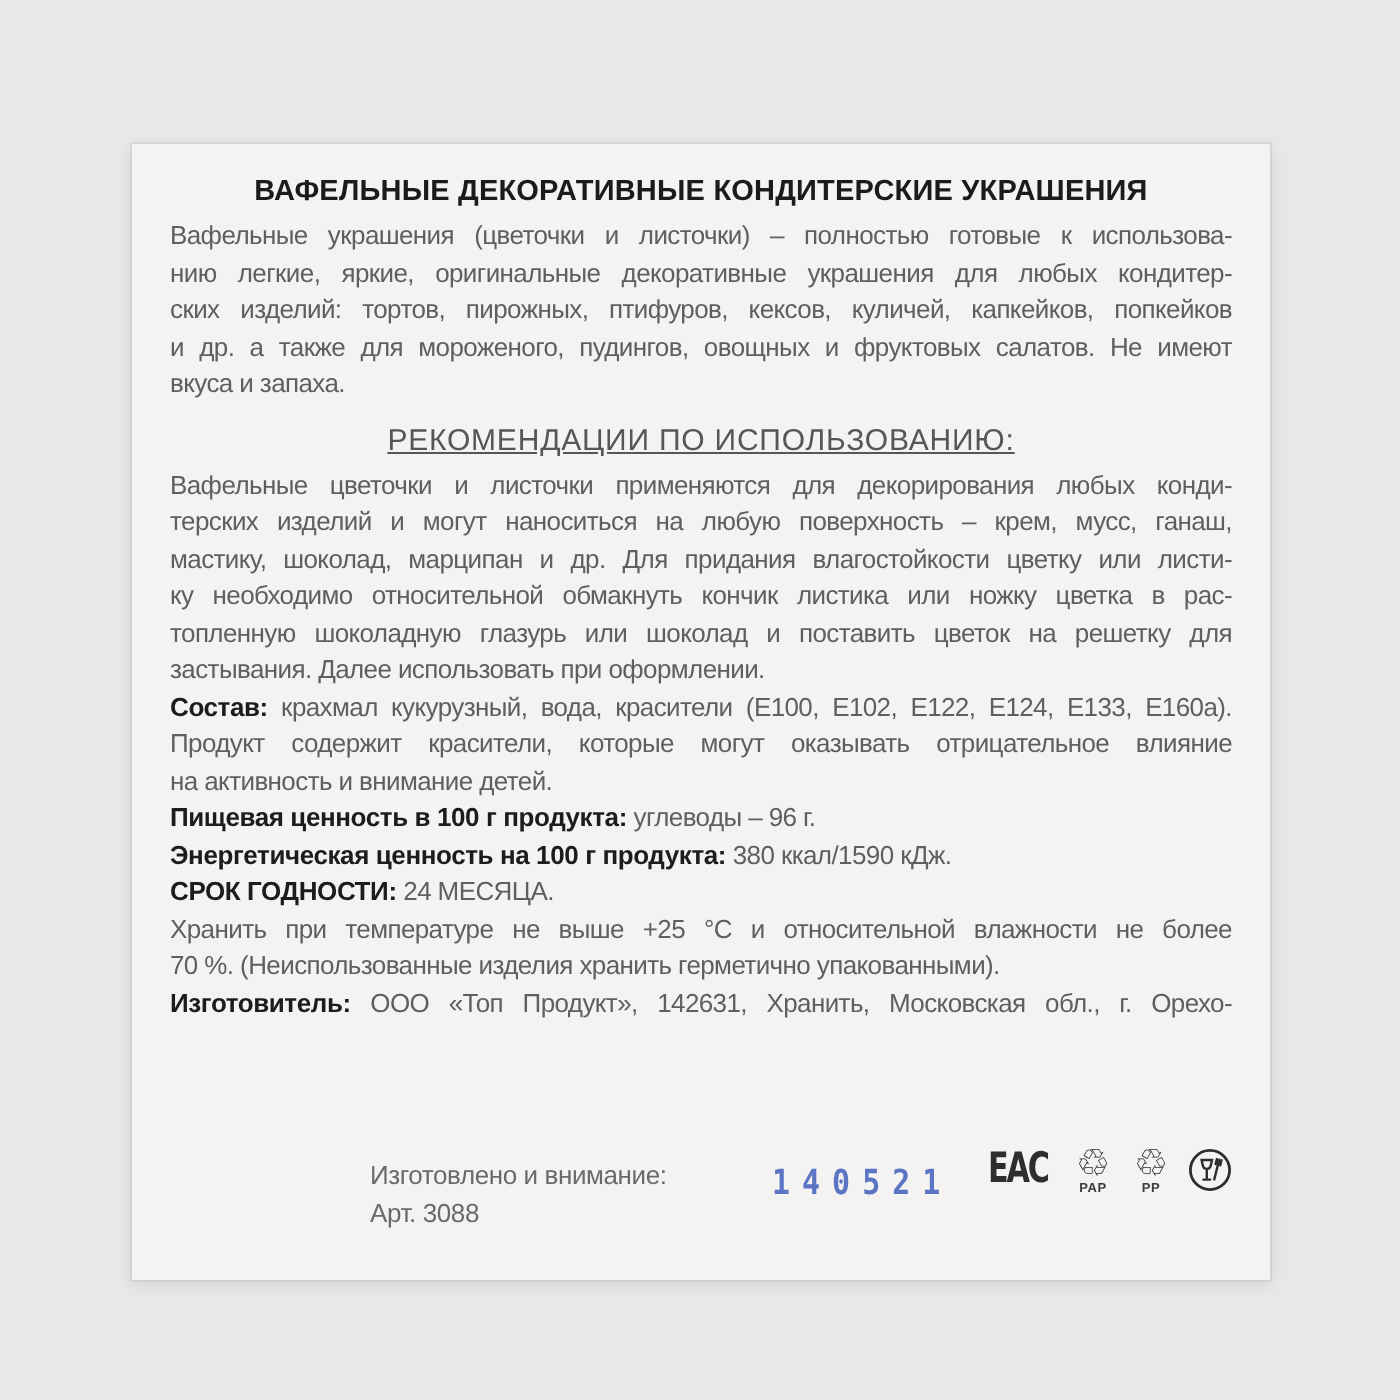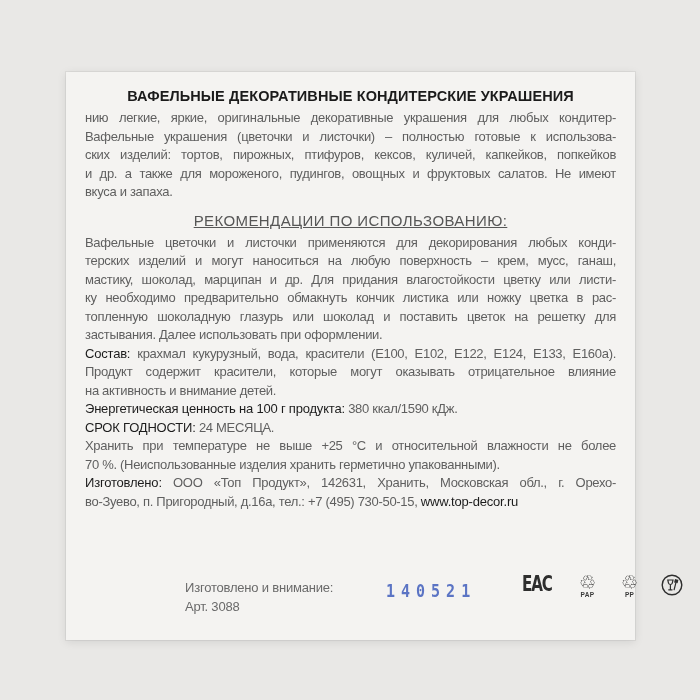--- a/index.html
+++ b/index.html
@@ -35,21 +35,21 @@
   .line {
     height: 18.5px;
     line-height: 18.5px;
     font-size: 13px;
     letter-spacing: -0.3px;
     color: #5f5f5f;
     overflow: hidden;
   }
   .jl { text-align: justify; text-align-last: justify; }
   .ll { text-align: left; }
-  .line b { color: #1c1c1c; font-weight: normal; letter-spacing: -0.2px; }
+  .line b { color: #1c1c1c; font-weight: bold; letter-spacing: -0.2px; }
   .section-heading {
     text-align: center;
     font-size: 15px;
     line-height: 18px;
     color: #565656;
     letter-spacing: 0.4px;
     margin: 10px 0 4px 0;
     white-space: nowrap;
     text-decoration: underline;
   }
@@ -66,24 +66,24 @@
     left: 320px; top: 510px;
     font-family: "DejaVu Sans Mono", monospace;
     font-weight: bold;
     font-size: 15px;
     letter-spacing: 6px;
     color: #5b74c4;
     transform: scaleY(1.15);
   }
   .icons {
     position: absolute;
-    left: 456px; top: 501px;
+    left: 428px; top: 501px;
     display: flex;
     align-items: flex-start;
-    gap: 18px;
+    gap: 5px;
     color: #2e2e2e;
   }
   .eac {
     font-family: "DejaVu Sans", sans-serif;
     font-weight: 800;
     font-size: 21px;
     line-height: 22px;
     letter-spacing: -1.5px;
     transform: scaleX(0.72);
     transform-origin: left top;
@@ -111,64 +111,64 @@
 </style>
 </head>
 <body>
 
 <div class="stage">
   <div class="card">
 
     <div class="title">ВАФЕЛЬНЫЕ ДЕКОРАТИВНЫЕ КОНДИТЕРСКИЕ УКРАШЕНИЯ</div>
 
     <div>
+      <div class="line jl">Вафельные украшения (цветочки и листочки) – полностью готовые к использова-</div>
       <div class="line jl">нию легкие, яркие, оригинальные декоративные украшения для любых кондитер-</div>
-      <div class="line jl">Вафельные украшения (цветочки и листочки) – полностью готовые к использова-</div>
       <div class="line jl">ских изделий: тортов, пирожных, птифуров, кексов, куличей, капкейков, попкейков</div>
       <div class="line jl">и др. а также для мороженого, пудингов, овощных и фруктовых салатов. Не имеют</div>
       <div class="line ll">вкуса и запаха.</div>
     </div>
 
     <div class="section-heading">РЕКОМЕНДАЦИИ ПО ИСПОЛЬЗОВАНИЮ:</div>
 
     <div>
       <div class="line jl">Вафельные цветочки и листочки применяются для декорирования любых конди-</div>
       <div class="line jl">терских изделий и могут наноситься на любую поверхность – крем, мусс, ганаш,</div>
       <div class="line jl">мастику, шоколад, марципан и др. Для придания влагостойкости цветку или листи-</div>
-      <div class="line jl">ку необходимо предварительно обмакнуть кончик листика или ножку цветка в рас-</div>
+      <div class="line jl">ку необходимо относительной обмакнуть кончик листика или ножку цветка в рас-</div>
       <div class="line jl">топленную шоколадную глазурь или шоколад и поставить цветок на решетку для</div>
       <div class="line ll">застывания. Далее использовать при оформлении.</div>
     </div>
 
     <div>
       <div class="line jl">
         <b>Состав:</b><span> крахмал кукурузный, вода, красители (Е100, Е102, Е122, Е124, Е133, Е160а).</span>
       </div>
       <div class="line jl">Продукт содержит красители, которые могут оказывать отрицательное влияние</div>
       <div class="line ll">на активность и внимание детей.</div>
     </div>
 
     <div class="line ll">
+      <b>Пищевая ценность в 100 г продукта:</b><span> углеводы – 96 г.</span>
+    </div>
+    <div class="line ll">
       <b>Энергетическая ценность на 100 г продукта:</b><span> 380 ккал/1590 кДж.</span>
     </div>
     <div class="line ll">
       <b>СРОК ГОДНОСТИ:</b><span> 24 МЕСЯЦА.</span>
     </div>
 
     <div>
       <div class="line jl">Хранить при температуре не выше +25 °С и относительной влажности не более</div>
       <div class="line ll">70 %. (Неиспользованные изделия хранить герметично упакованными).</div>
     </div>
 
     <div>
       <div class="line jl">
-        <b>Изготовлено:</b><span> ООО «Топ Продукт», 142631, Хранить, Московская обл., г. Орехо-</span>
-      </div>
-      <div class="line ll">
-        <span>во-Зуево, п. Пригородный, д.16а, тел.: +7 (495) 730-50-15, </span><b>www.top-decor.ru</b>
+        <b>Изготовитель:</b><span> ООО «Топ Продукт», 142631, Хранить, Московская обл., г. Орехо-</span>
       </div>
     </div>
 
     <div class="footer-made">
       <div>Изготовлено и внимание:</div>
       <div>Арт. 3088</div>
     </div>
 
     <div class="stamp">140521</div>
 

